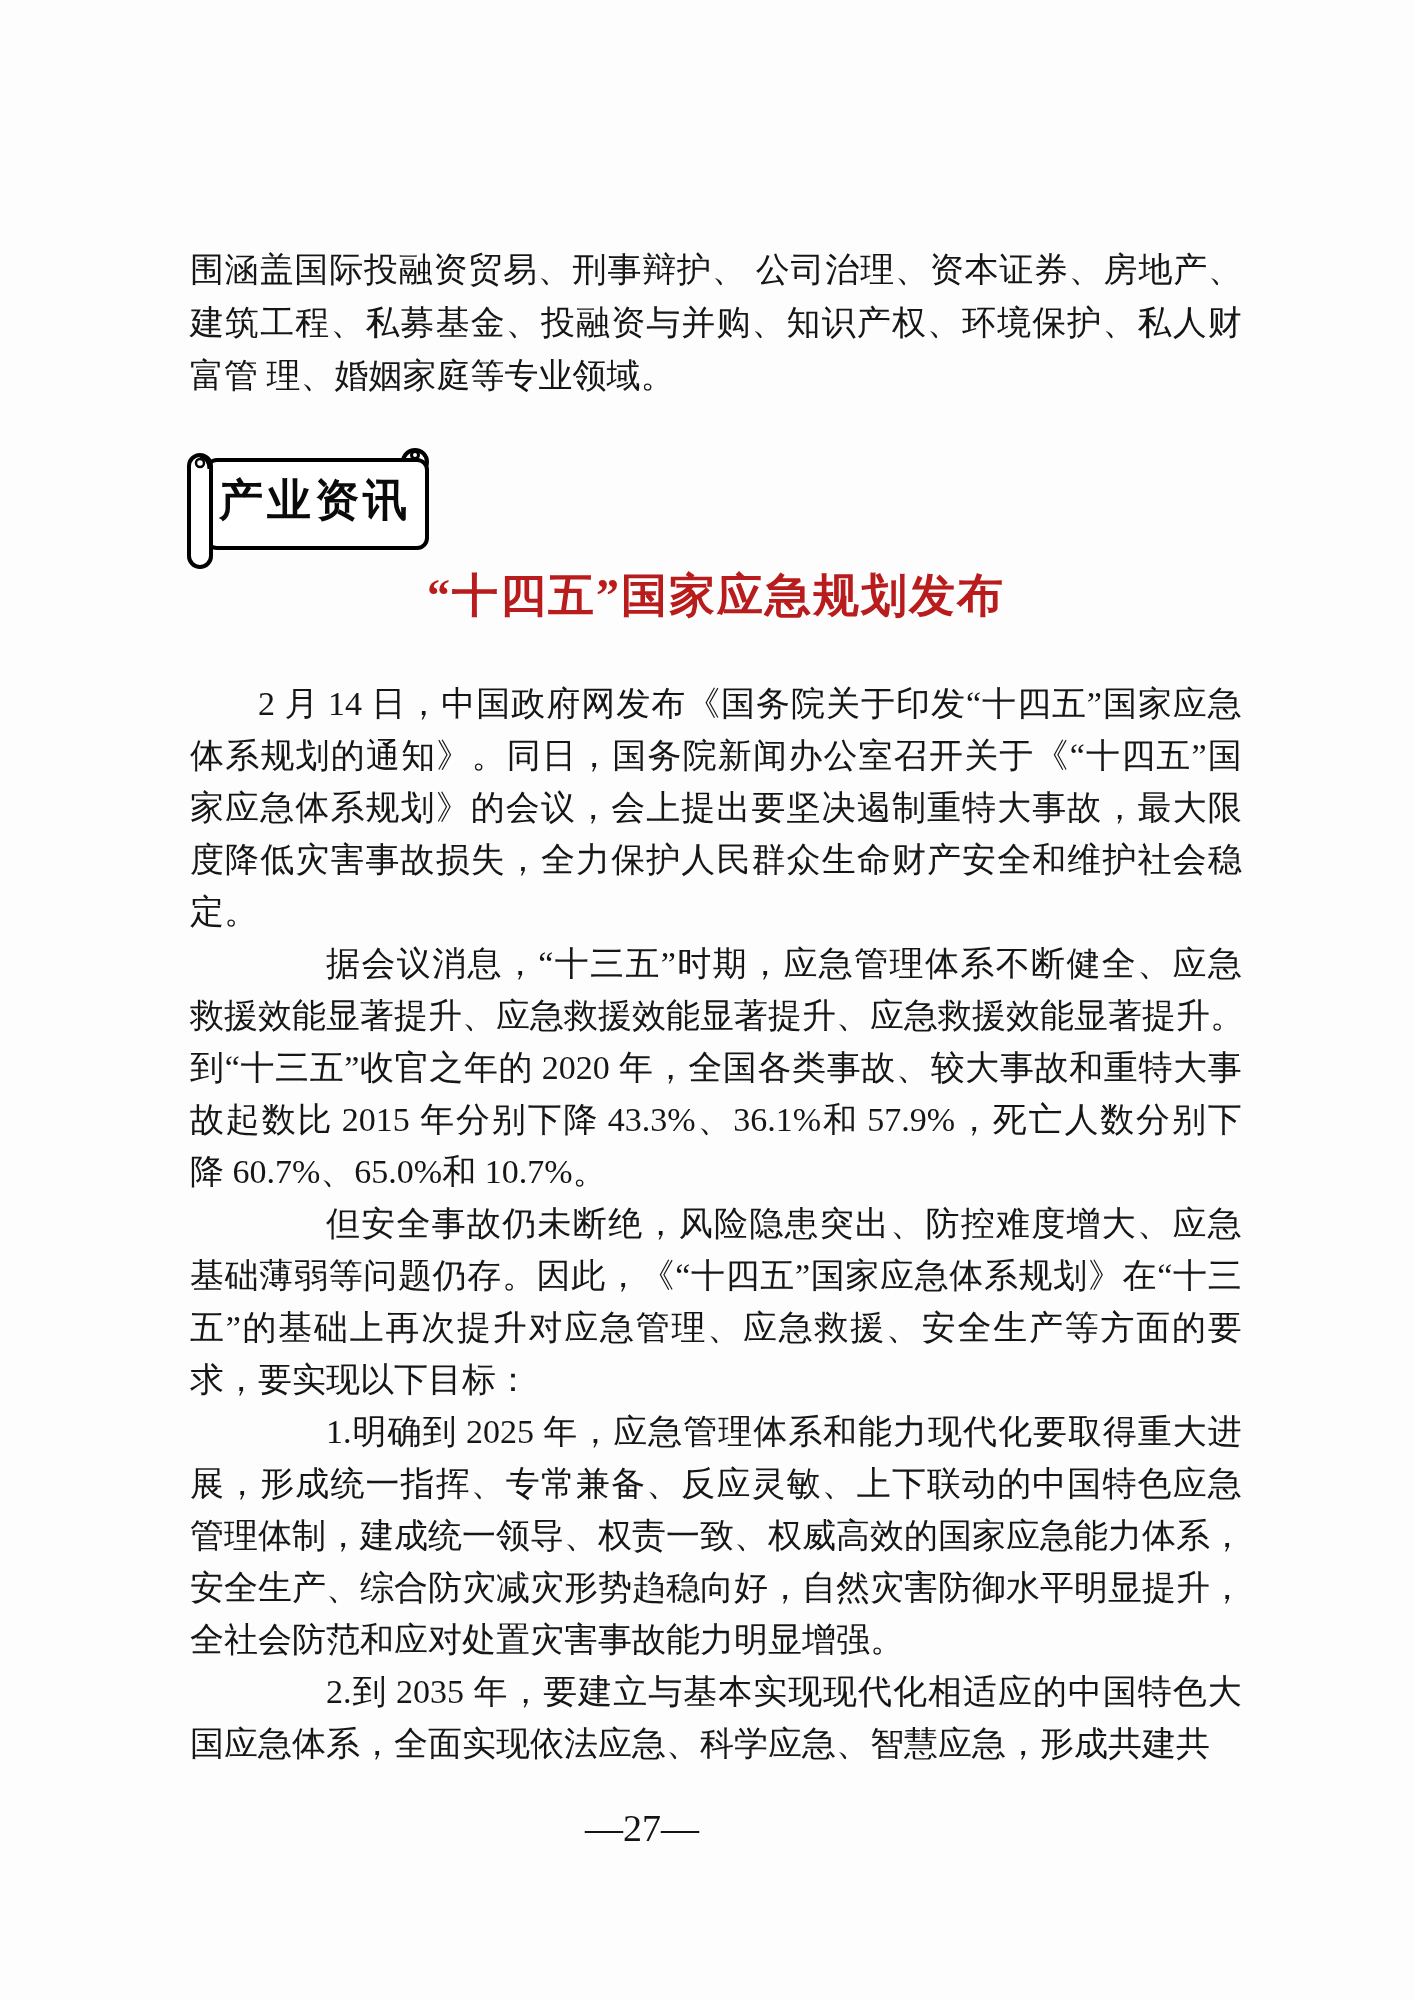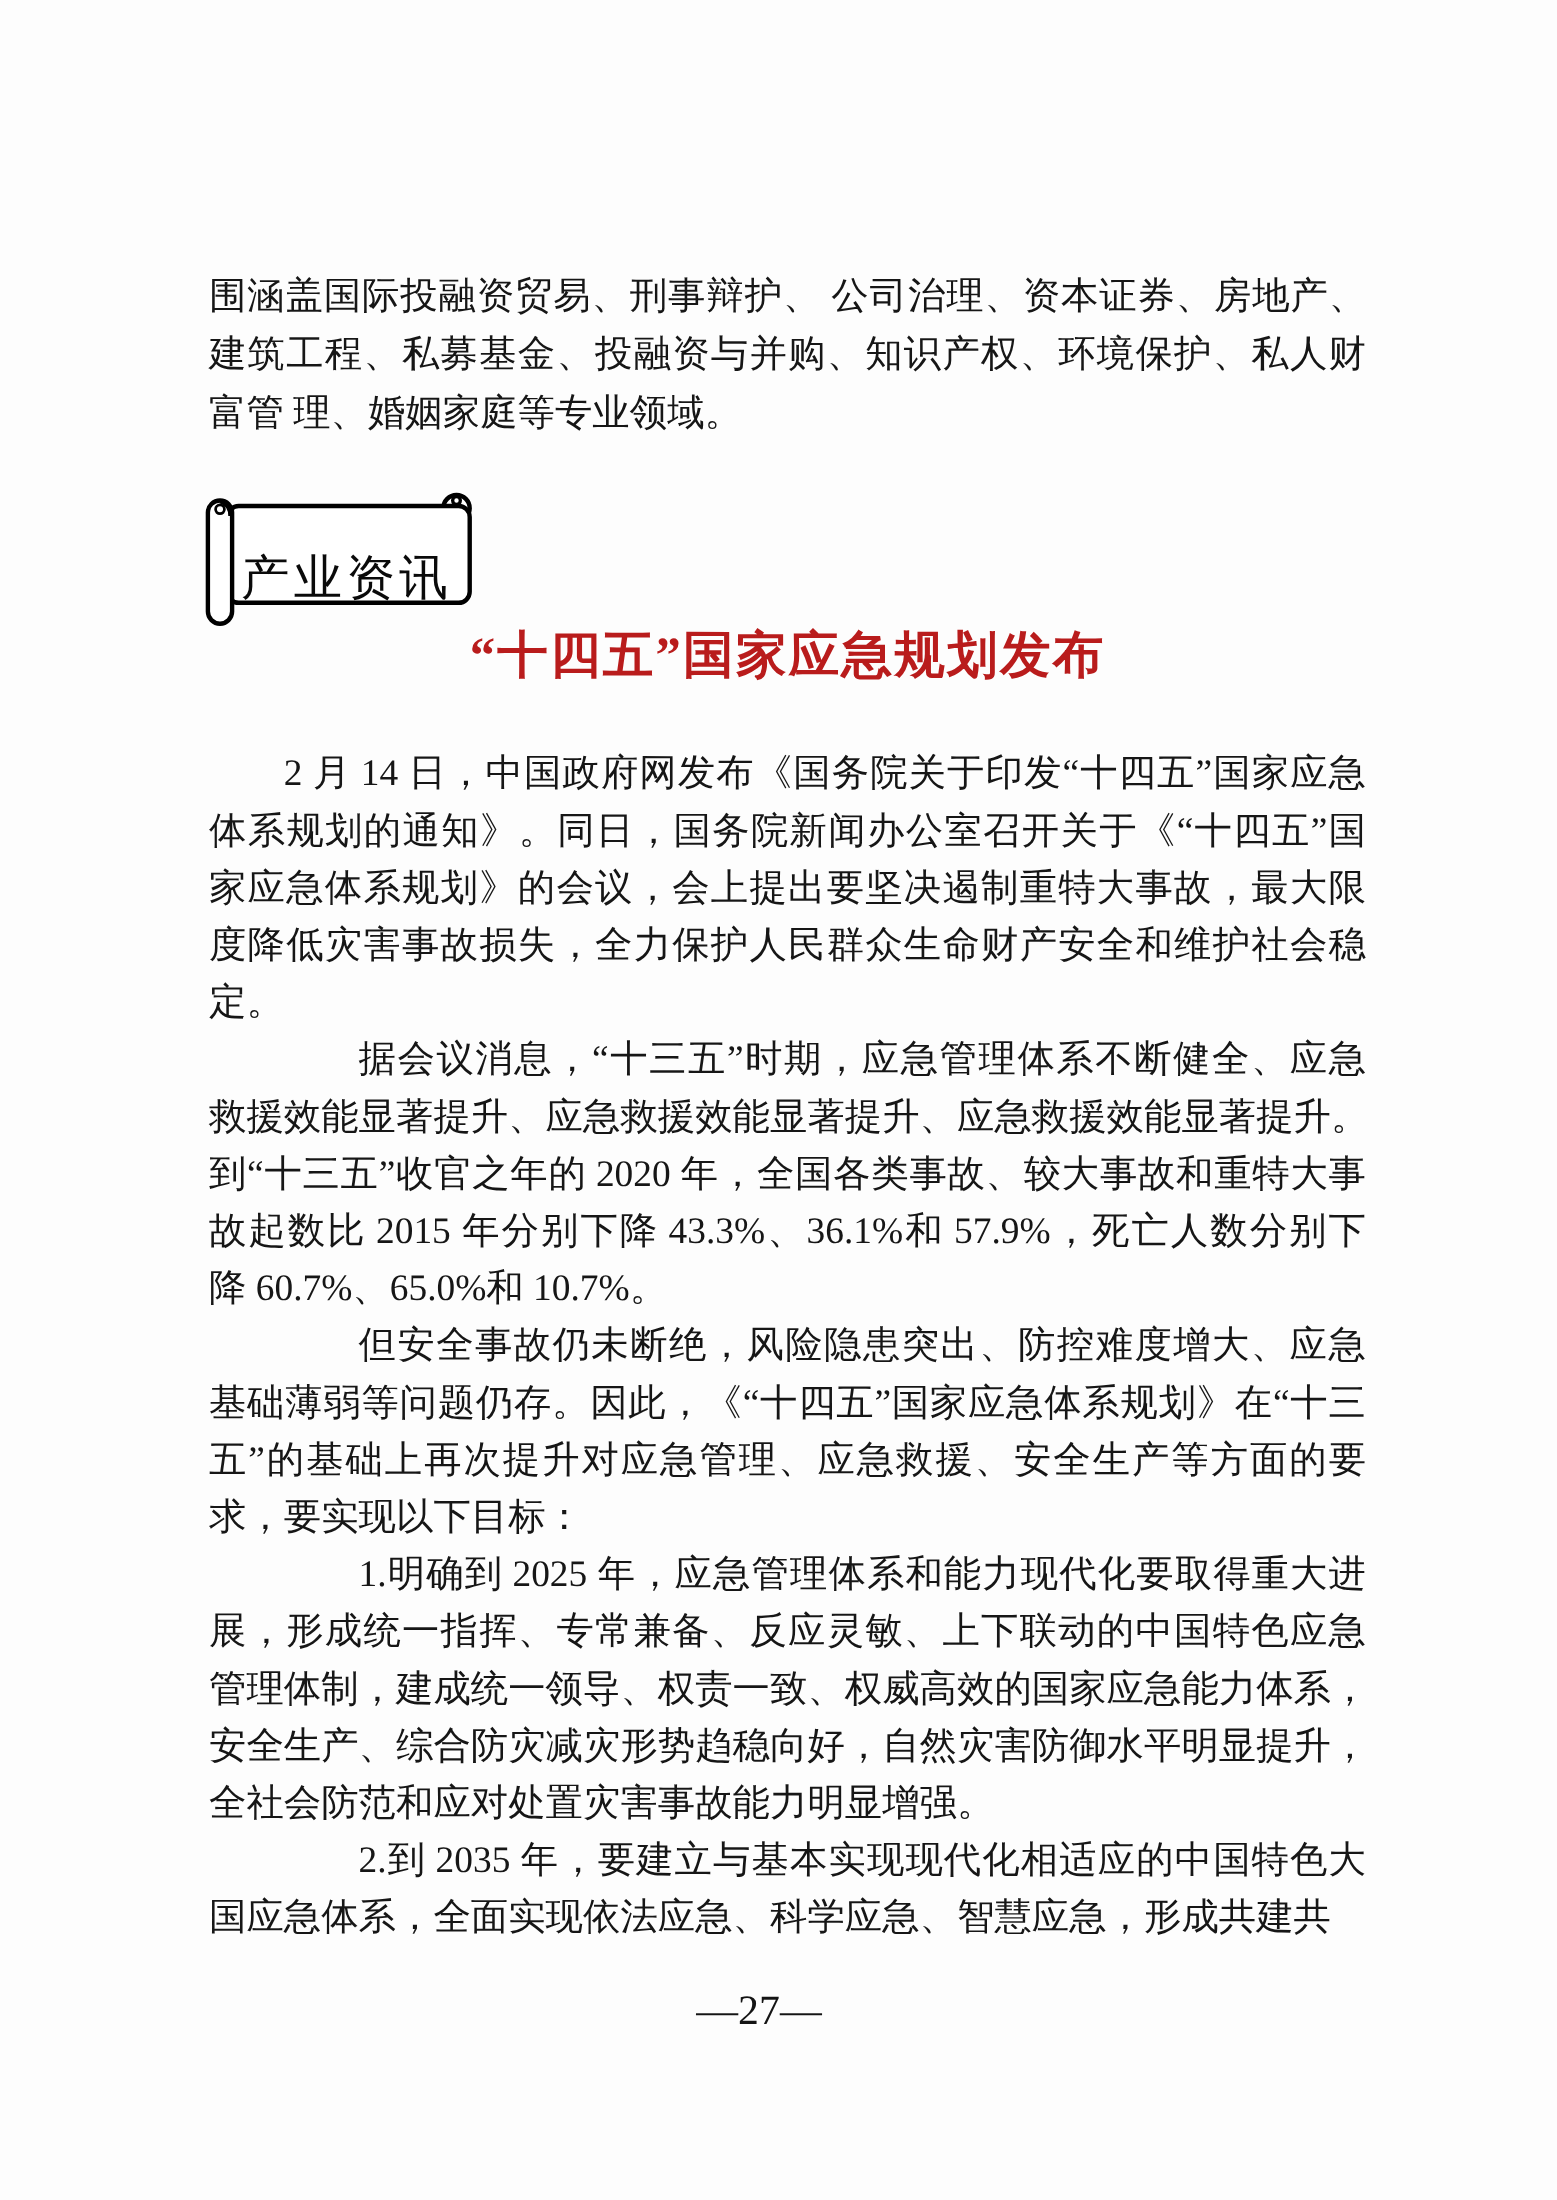--- a/index.html
+++ b/index.html
@@ -24,36 +24,36 @@
     white-space:pre;
   }
   #intro-paragraph .line{height:53px;line-height:53px;}
   .line.last{justify-content:flex-start;}
   .t{white-space:pre;}
 
   
   #section-banner{left:185px;top:443px;width:250px;height:130px;}
   #banner-label{
     position:absolute;left:34px;top:36px;
-    font-size:44px;font-weight:normal;letter-spacing:4px;
-    color:#0a0a0a;line-height:1;margin-top:25px;
+    font-size:44px;font-weight:bold;letter-spacing:4px;
+    color:#0a0a0a;line-height:1;
   }
 
   
   #article-title{
     left:190px;top:570px;width:1052px;
     text-align:center;
     font-size:46px;font-weight:bold;letter-spacing:2px;
     color:#b91c1c;line-height:1.15;
   }
 
   
   #page-number{
     left:0;top:1806px;width:1284px;
-    text-align:center;font-size:38px;color:#141414;padding-left:48px;
+    text-align:center;font-size:38px;color:#141414;
   }
 </style>
 </head>
 <body>
 
 <div class="abs" id="intro-paragraph">
     <div class="line fill"><span class="t">围</span><span class="t">涵</span><span class="t">盖</span><span class="t">国</span><span class="t">际</span><span class="t">投</span><span class="t">融</span><span class="t">资</span><span class="t">贸</span><span class="t">易</span><span class="t">、</span><span class="t">刑</span><span class="t">事</span><span class="t">辩</span><span class="t">护</span><span class="t">、</span><span class="t"> </span><span class="t">公</span><span class="t">司</span><span class="t">治</span><span class="t">理</span><span class="t">、</span><span class="t">资</span><span class="t">本</span><span class="t">证</span><span class="t">券</span><span class="t">、</span><span class="t">房</span><span class="t">地</span><span class="t">产</span><span class="t">、</span></div>
     <div class="line fill"><span class="t">建</span><span class="t">筑</span><span class="t">工</span><span class="t">程</span><span class="t">、</span><span class="t">私</span><span class="t">募</span><span class="t">基</span><span class="t">金</span><span class="t">、</span><span class="t">投</span><span class="t">融</span><span class="t">资</span><span class="t">与</span><span class="t">并</span><span class="t">购</span><span class="t">、</span><span class="t">知</span><span class="t">识</span><span class="t">产</span><span class="t">权</span><span class="t">、</span><span class="t">环</span><span class="t">境</span><span class="t">保</span><span class="t">护</span><span class="t">、</span><span class="t">私</span><span class="t">人</span><span class="t">财</span></div>
     <div class="line last"><span class="t">富</span><span class="t">管</span><span class="t"> </span><span class="t">理</span><span class="t">、</span><span class="t">婚</span><span class="t">姻</span><span class="t">家</span><span class="t">庭</span><span class="t">等</span><span class="t">专</span><span class="t">业</span><span class="t">领</span><span class="t">域</span><span class="t">。</span></div>
   </div>

